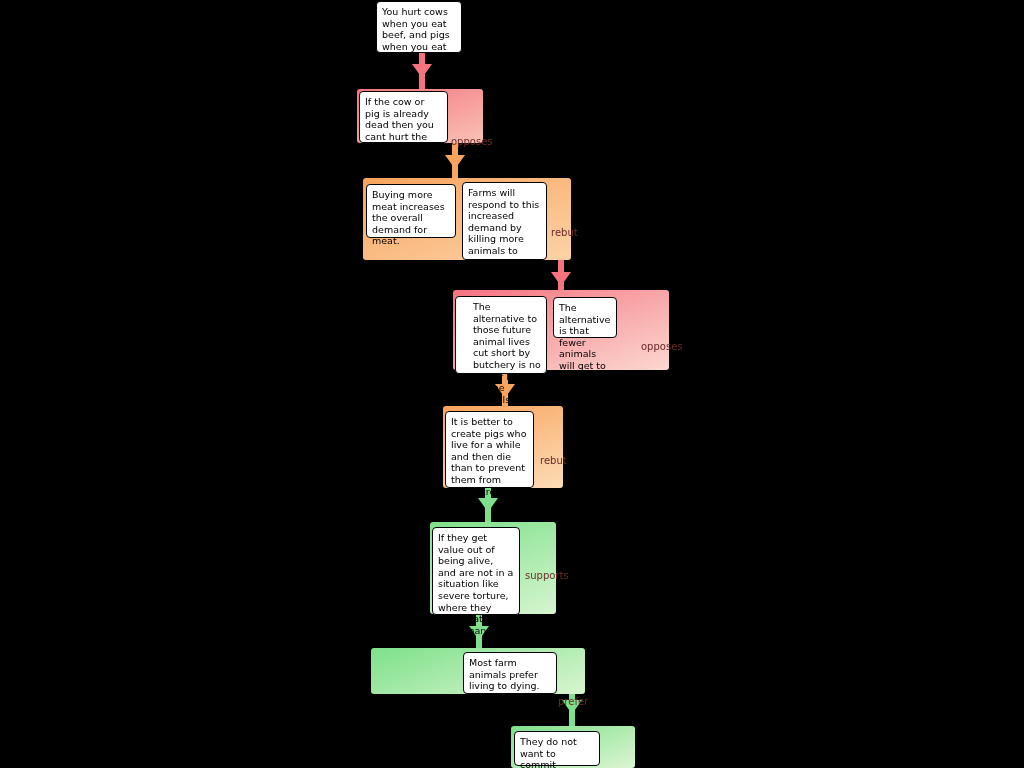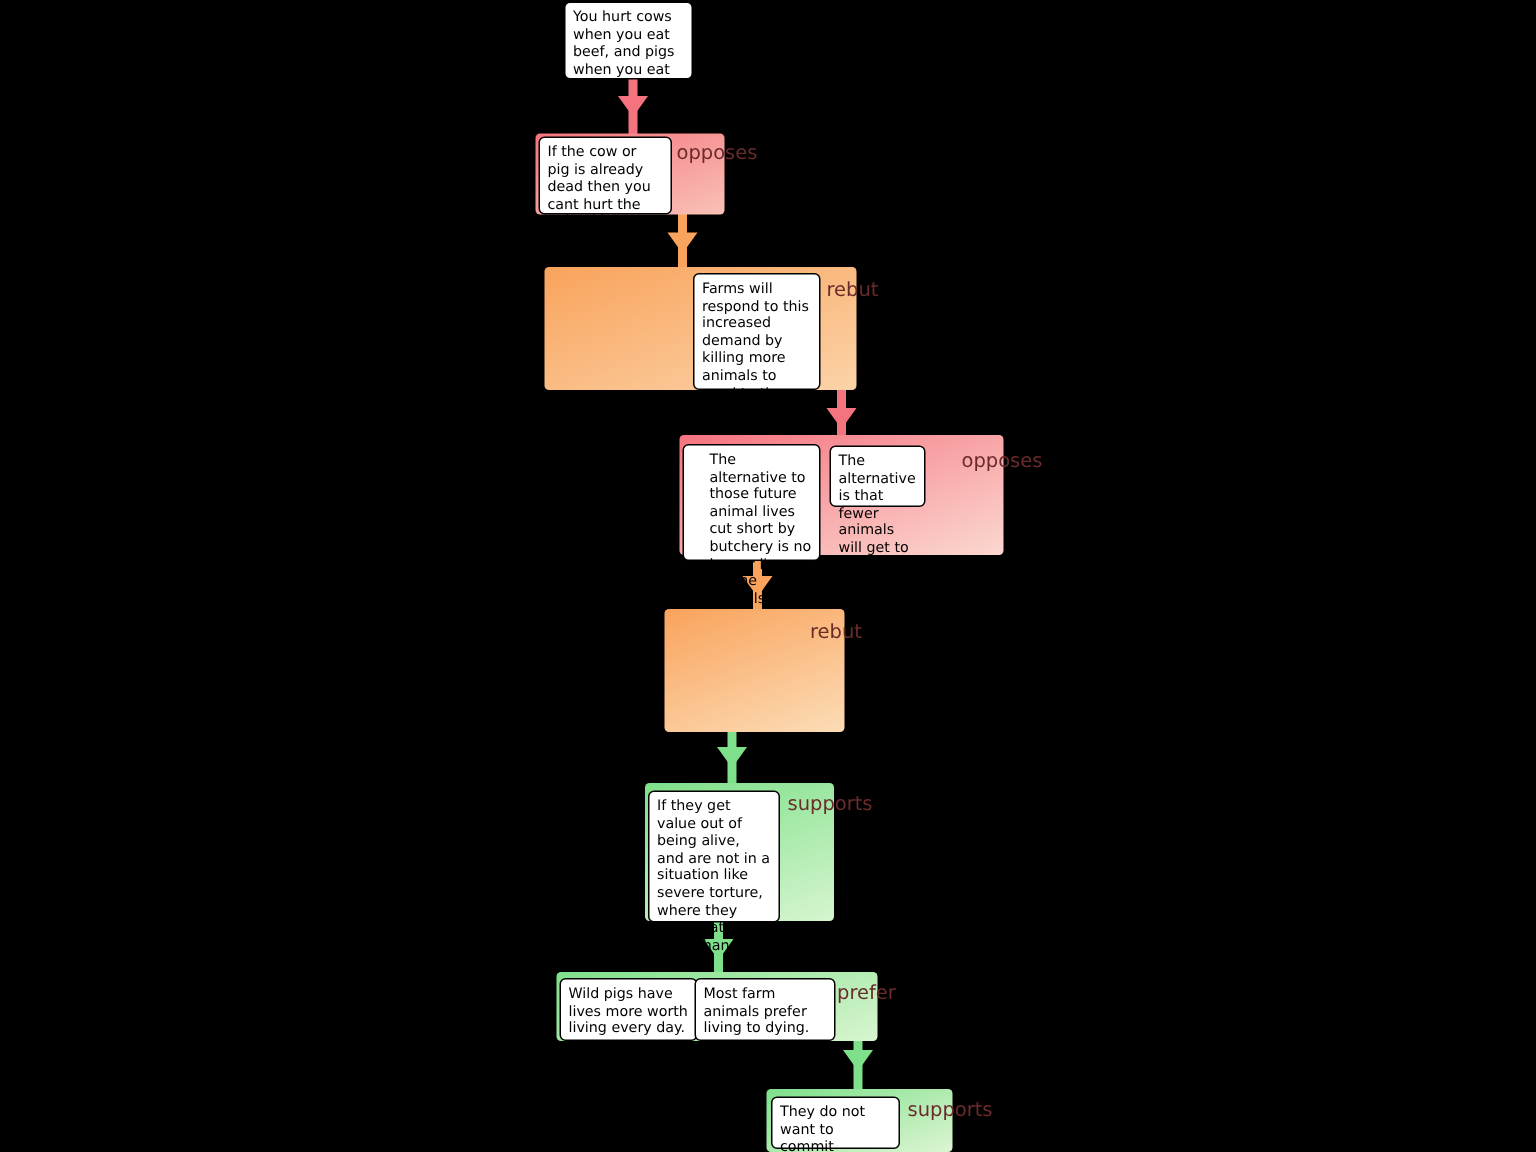--- a/index.html
+++ b/index.html
@@ -2,22 +2,22 @@
 <html><head>
 <meta charset="utf-8">
 <style>
   html,body{margin:0;padding:0;background:#000;}
   body{width:1024px;height:768px;overflow:hidden;font-family:"DejaVu Sans",sans-serif;}
   #stage{position:relative;width:1024px;height:768px;background:#000;}
   .group{position:absolute;border-radius:3px;}
   .node{position:absolute;background:#fff;border:1px solid #000;border-radius:4px;
         font-size:9.5px;line-height:11.6px;color:#000;padding:4px 5px;box-sizing:border-box;
         font-family:"DejaVu Sans",sans-serif;}
-  .gtag{position:absolute;font-size:13px;color:#6b2b2b;font-family:"DejaVu Sans",sans-serif;
-        letter-spacing:0px;}
+  .gtag{position:absolute;font-size:10px;color:#6b2b2b;font-family:"DejaVu Sans",sans-serif;
+        letter-spacing:0px;margin-top:41px;}
   .conn{position:absolute;}
   .arrowhead{position:absolute;width:0;height:0;}
 </style>
 </head>
 <body>
 
 <div id="stage">
 
   <div class="conn" style="left:419px;top:52px;width:6px;height:38px;background:#f5737f;"></div>
   <div class="arrowhead" style="left:412px;top:64px;border-left:10px solid transparent;border-right:10px solid transparent;border-top:14px solid #f5737f;"></div>
@@ -58,29 +58,30 @@
   <div class="group" style="left:371px;top:648px;width:214px;height:46px;background:linear-gradient(160deg,#7ee08a 0%,#d9f5d0 100%);"></div>
   <div class="gtag" style="left:558px;top:655px;">prefer</div>
 
   <div class="group" style="left:511px;top:726px;width:124px;height:42px;background:linear-gradient(160deg,#7ee08a 0%,#dcf5d2 100%);"></div>
   <div class="gtag" style="left:605px;top:733px;">supports</div>
 
   <div class="node" style="left:376px;top:1px;width:86px;height:52px;">You hurt cows when you eat beef, and pigs when you eat pork.</div>
 
   <div class="node" style="left:359px;top:91px;width:89px;height:52px;">If the cow or pig is already dead then you cant hurt the animal by eating it.</div>
 
+  <div class="node" style="left:366px;top:184px;width:90px;height:54px;">Buying more meat increases the overall demand for meat.</div>
 
   <div class="node" style="left:462px;top:182px;width:85px;height:78px;">Farms will respond to this increased demand by killing more animals to send to the grocery stores.</div>
 
   <div class="node" style="left:455px;top:296px;width:92px;height:78px;padding-left:17px;">The alternative to those future animal lives cut short by butchery is no longer lives for the animals</div>
 
   <div class="node" style="left:553px;top:297px;width:64px;height:41px;">The alternative is that fewer animals will get to exist.</div>
 
+  <div class="node" style="left:445px;top:411px;width:89px;height:77px;">It is better to create pigs who live for a while and then die than to prevent them from being created</div>
 
   <div class="node" style="left:432px;top:527px;width:88px;height:88px;">If they get value out of being alive, and are not in a situation like severe torture, where they would rather be dead than alive.</div>
 
-  <div class="node" style="left:373px;top:652px;width:92px;height:42px;">Wild pigs have lives more worth living every day.</div>
 
   <div class="node" style="left:463px;top:652px;width:94px;height:42px;">Most farm animals prefer living to dying.</div>
 
   <div class="node" style="left:514px;top:731px;width:86px;height:35px;">They do not want to commit suicide.</div>
 
 </div>
 
 </body></html>

